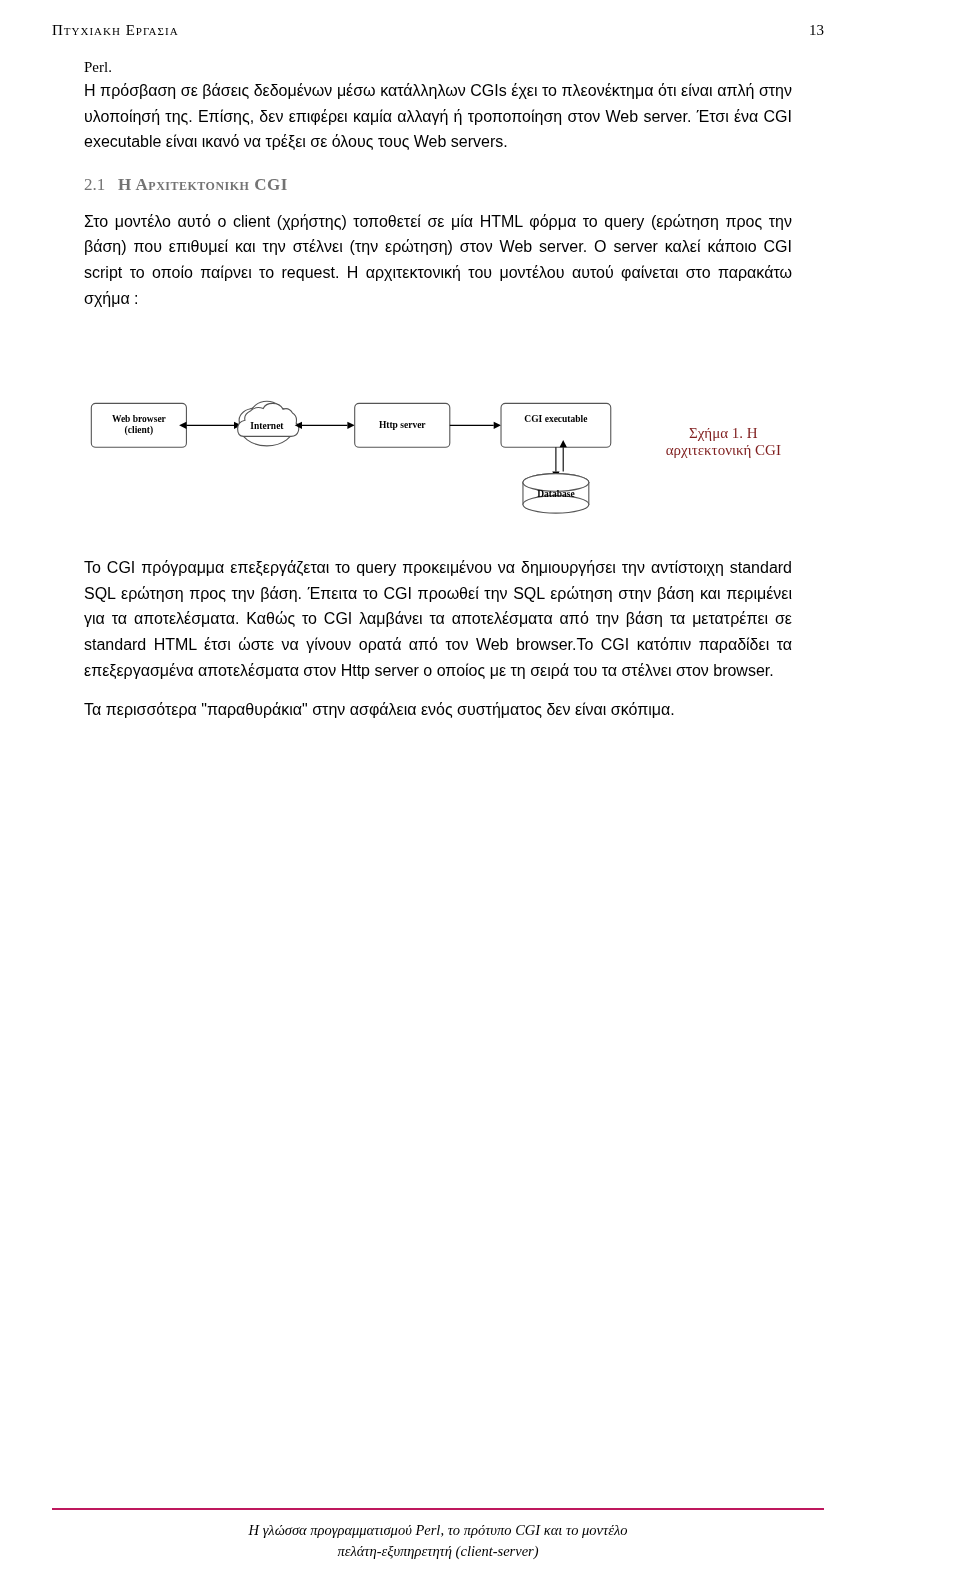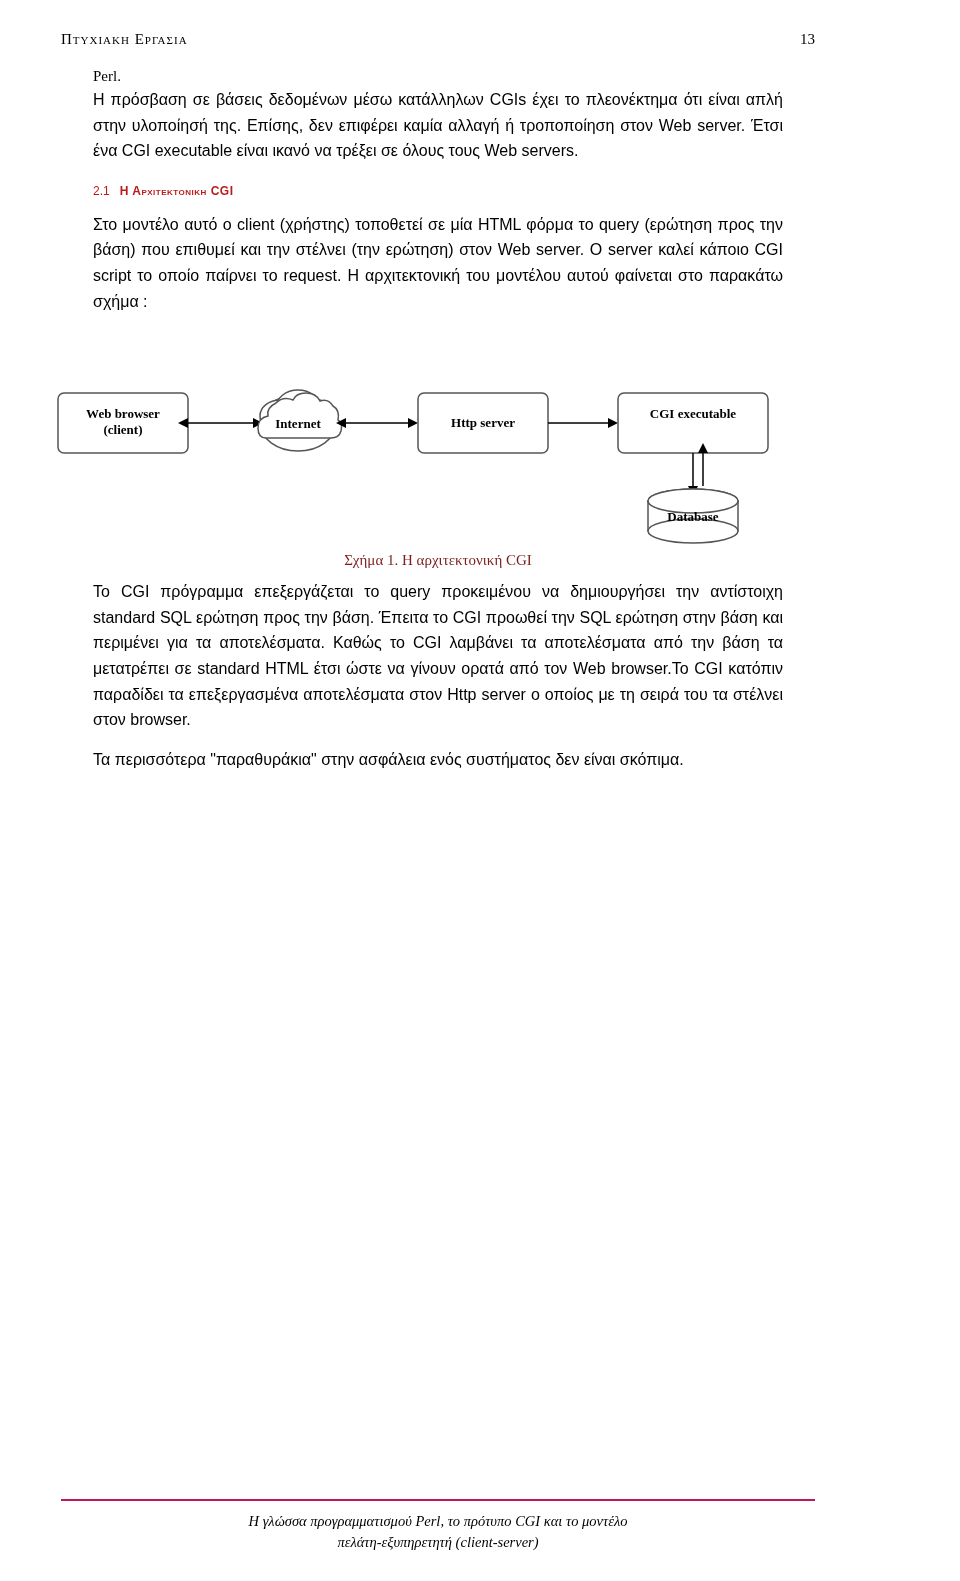--- a/index.html
+++ b/index.html
@@ -9,21 +9,21 @@
       font-family: 'Times New Roman', Times, serif;
       font-size: 16px;
       color: #000;
       width: 960px;
       min-height: 1581px;
     }
 
     .page {
       width: 876px;
       min-height: 1581px;
-      padding: 13px;
+      padding: 4px;
       position: relative;
       display: flex;
       flex-direction: column;
     }
 
     
     .page-header {
       display: flex;
       justify-content: space-between;
       align-items: center;
@@ -61,40 +61,40 @@
     .paragraph {
       font-family: Liberation Sans, sans-serif;
       font-size: 16px;
       line-height: 1.6;
       text-align: justify;
       margin-bottom: 14px;
       color: #000;
     }
 
     .section-heading {
-      font-family: Liberation Sans, sans-serif;
-      font-size: 12px;
+      font-family: Liberation Serif, serif;
+      font-size: 17px;
       font-weight: bold;
       margin: 20px 0 14px 0;
-      color: #b91c1c;
+      color: #737373;
     }
 
     .section-heading .section-num {
       font-weight: normal;
     }
 
     .section-heading .heading-text {
       font-variant: small-caps;
       letter-spacing: 0.5px;
     }
 
     
     .diagram-container {
       display: flex;
-      flex-direction: column;
+      flex-direction: row;
       align-items: center;
       margin: 24px 0 10px 0;
       justify-content: flex-end;
     }
 
     .diagram-svg {
       width: 780px;
       height: 210px;
     }
 

